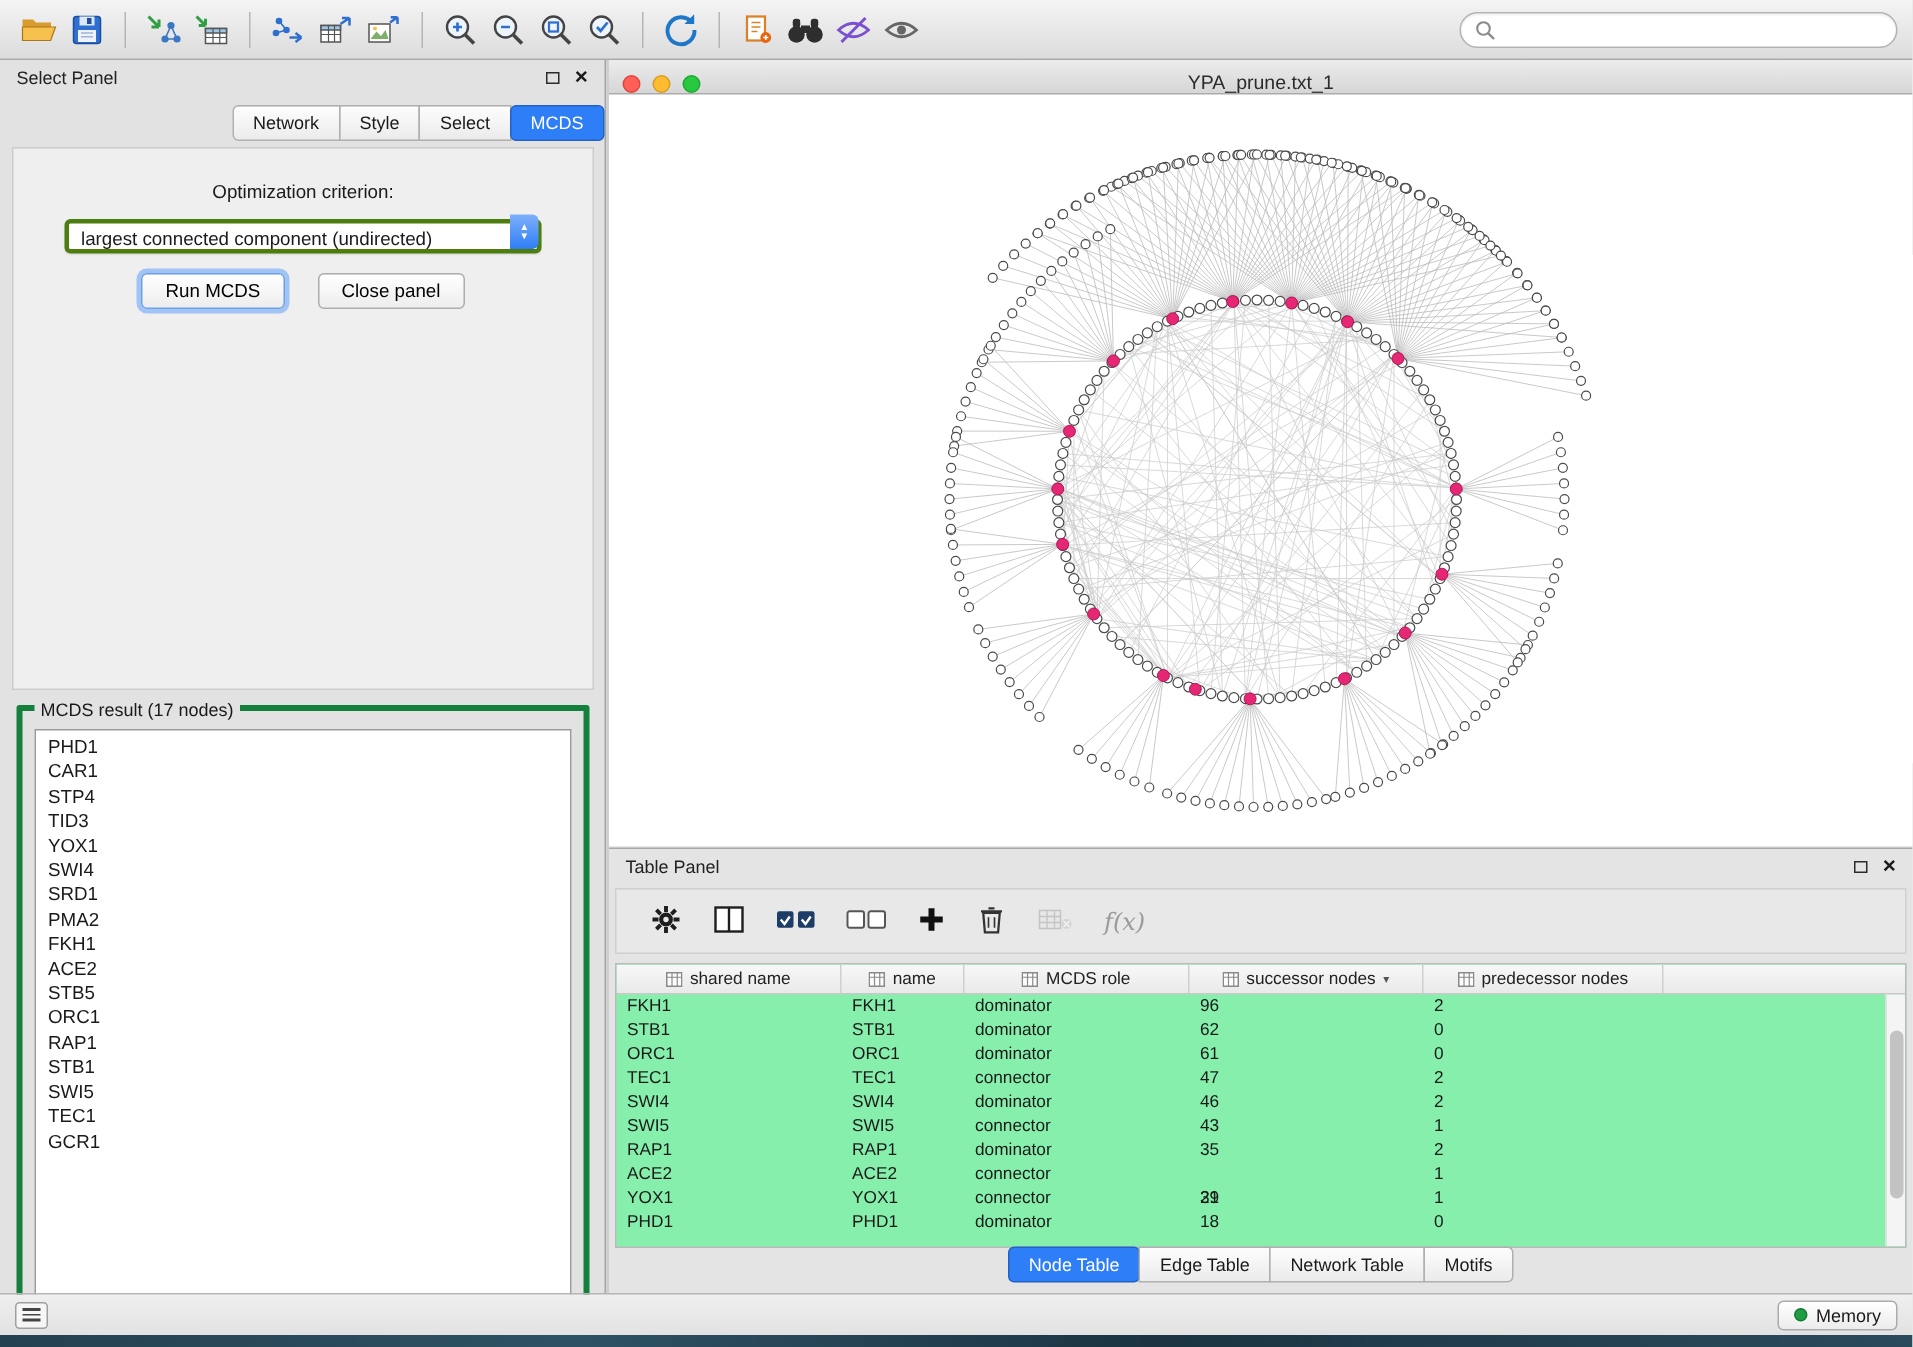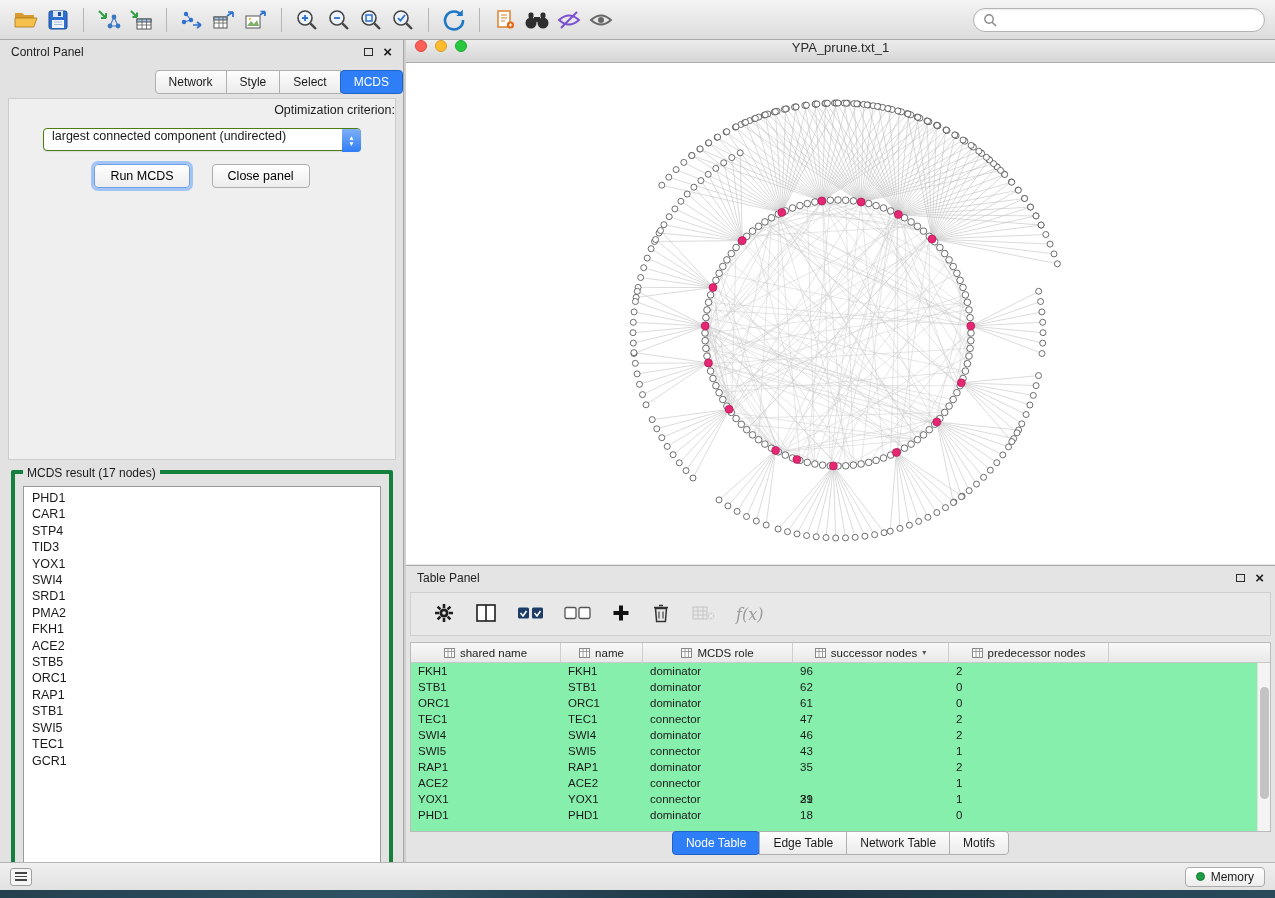--- a/index.html
+++ b/index.html
@@ -22,38 +22,38 @@
   .close-x{font-size:15px;font-weight:bold;color:#1b1b1b;line-height:12px}
 
   
   #control-panel{position:absolute;left:0;top:40px;width:404px;height:822px;background:#e2e2e2;border-right:1px solid #a6a6a6}
   .cp-tabs{display:flex;justify-content:flex-end;margin-top:6px}
   .seg-tab{padding:4px 13px;border:1px solid #b0b0b0;background:linear-gradient(#fdfdfd,#ebebeb);font-size:12px;margin-left:-1px;cursor:default;white-space:nowrap}
   .seg-tab:first-child{border-radius:4px 0 0 4px;margin-left:0}
   .seg-tab:last-child{border-radius:0 4px 4px 0}
   .seg-tab.active{background:#2e7ef7;color:#fff;border-color:#2162c5;border-radius:4px}
   .cp-inner{position:absolute;left:8px;top:58px;width:388px;height:362px;background:#efefef;border:1px solid #cccccc}
-  .opt-label{text-align:right;margin-top:4px;font-size:12.5px}
-  .dropdown{width:318px;height:23px;margin:11px auto 0;background:#fff;border:1px solid #4d7c0f;border-radius:4px;display:flex;align-items:flex-start;box-shadow:0 1px 1px rgba(0,0,0,.08)}
+  .opt-label{text-align:center;margin-top:22px;font-size:12.5px}
+  .dropdown{width:318px;height:23px;margin:11px auto 0;background:#fff;border:3px solid #4d7c0f;border-radius:4px;display:flex;align-items:flex-end;box-shadow:0 1px 1px rgba(0,0,0,.08)}
   .dd-text{flex:1;padding:0 8px;font-size:12.5px;white-space:nowrap;overflow:hidden}
   .dd-stepper{width:19px;height:23px;margin-right:-1px;background:linear-gradient(#7fb0fa,#2e7df6);border-radius:0 4px 4px 0;display:flex;flex-direction:column;align-items:center;justify-content:center;color:#fff;font-size:6.5px;line-height:6px}
   .btn-row{display:flex;justify-content:center;gap:22px;margin-top:13px}
   .mac-btn{padding:4px 15px;background:linear-gradient(#ffffff,#ededed);border:1px solid #adadad;border-radius:4px;font:12.5px "Liberation Sans",sans-serif;cursor:default}
   .mac-btn.focused{box-shadow:0 0 0 3px rgba(96,160,250,.55);border-color:#6f9fe8}
   .group-box{position:absolute;left:11px;top:430px;width:382px;height:448px;border:4px solid #15803d;border-radius:2px}
   .group-title{position:absolute;left:8px;top:-8px;background:#e2e2e2;padding:0 4px;font-size:12px}
   .list-box{position:absolute;left:8px;top:12px;right:8px;bottom:8px;background:#fff;border:1px solid #9a9a9a;overflow:hidden;padding:3px 0}
   .list-item{padding:1px 8px;font-size:12.5px;line-height:14.4px}
 
   
   .v-splitter{position:absolute;left:404px;top:40px;width:2px;height:822px;background:#cfcfcf}
 
   
   #network-window{position:absolute;left:406px;top:40px;width:869px;height:524px;background:#fff}
-  .net-titlebar{height:23px;background:linear-gradient(#ececec,#d6d6d6);border-bottom:1px solid #ababab;display:flex;align-items:flex-start;padding:0 9px;position:relative}
+  .net-titlebar{height:23px;background:linear-gradient(#ececec,#d6d6d6);border-bottom:1px solid #ababab;display:flex;align-items:flex-end;padding:0 9px;position:relative}
   .traffic{display:flex;gap:8px;z-index:2}
   .light{width:12px;height:12px;border-radius:50%}
   .light.red{background:#ff5f57;border:0.5px solid #e0443e}
   .light.yellow{background:#febc2e;border:0.5px solid #d89c22}
   .light.green{background:#28c840;border:0.5px solid #1da932}
   .net-title{position:absolute;left:0;right:0;text-align:center;font-size:13px;color:#2b2b2b}
   #net-svg{display:block;background:#fff}
 
   
   #table-panel{position:absolute;left:406px;top:565px;width:869px;height:297px;background:#e4e4e4;border-top:1px solid #a9a9a9}
@@ -217,21 +217,21 @@
       <svg class="search-glyph" width="14" height="14" viewBox="0 0 14 14">
           <circle cx="6" cy="6" r="4.2" fill="none" stroke="#8a8a8a" stroke-width="1.4"></circle>
           <path d="M9.2 9.2L13 13" stroke="#8a8a8a" stroke-width="1.6"></path>
         </svg>
       <input placeholder="" style="">
     </div>
   </div>
 
   <div id="control-panel">
     <div class="panel-titlebar">
-      <span>Control Panel</span>
+      <span>Select Panel</span>
       <span class="win-controls">
         <span class="float-box"></span>
         <span class="close-x">×</span>
       </span>
     </div>
     <div class="cp-tabs" id="cp-tabs">
         <div class="seg-tab">Network</div>
         <div class="seg-tab">Style</div>
         <div class="seg-tab">Select</div>
         <div class="seg-tab active">MCDS</div>

